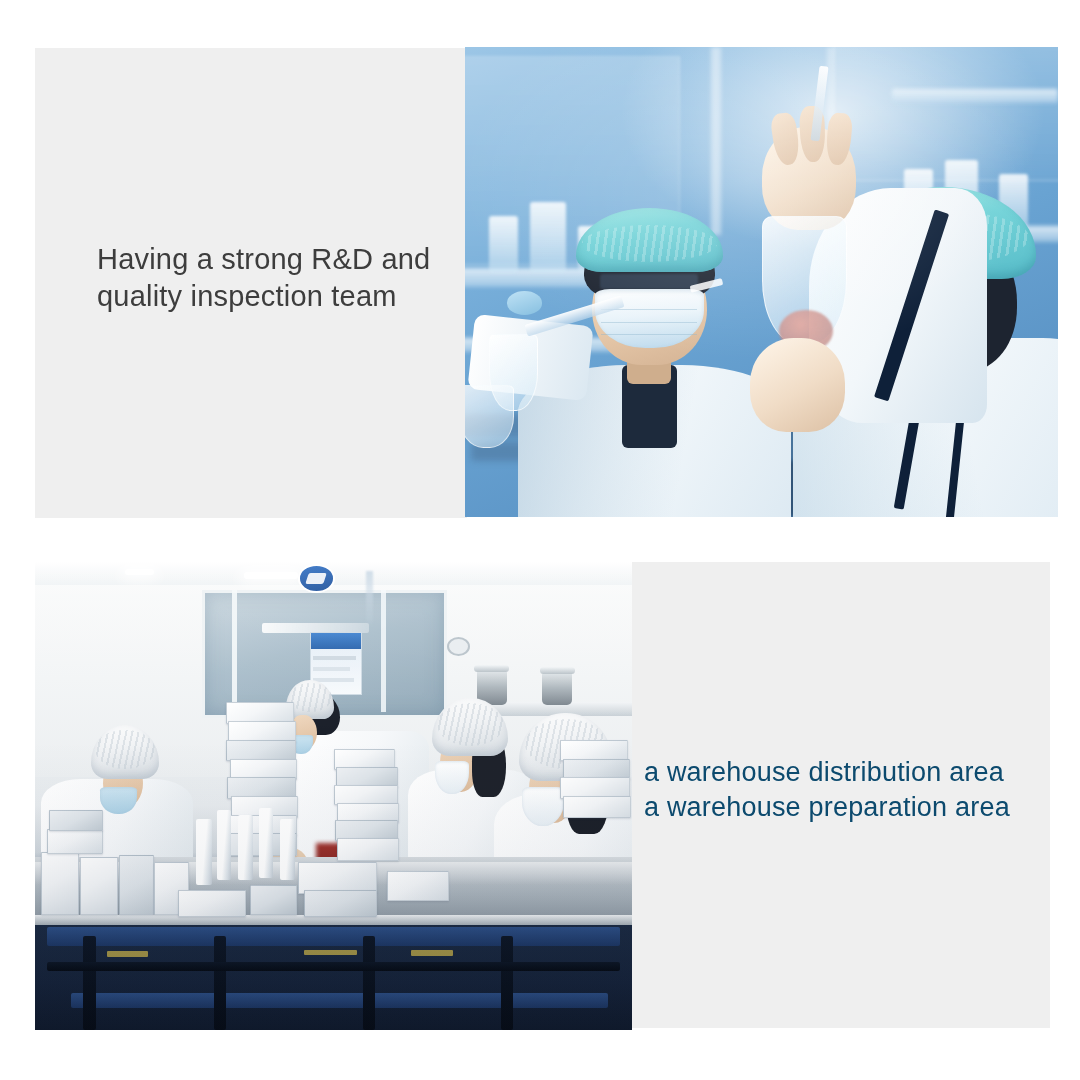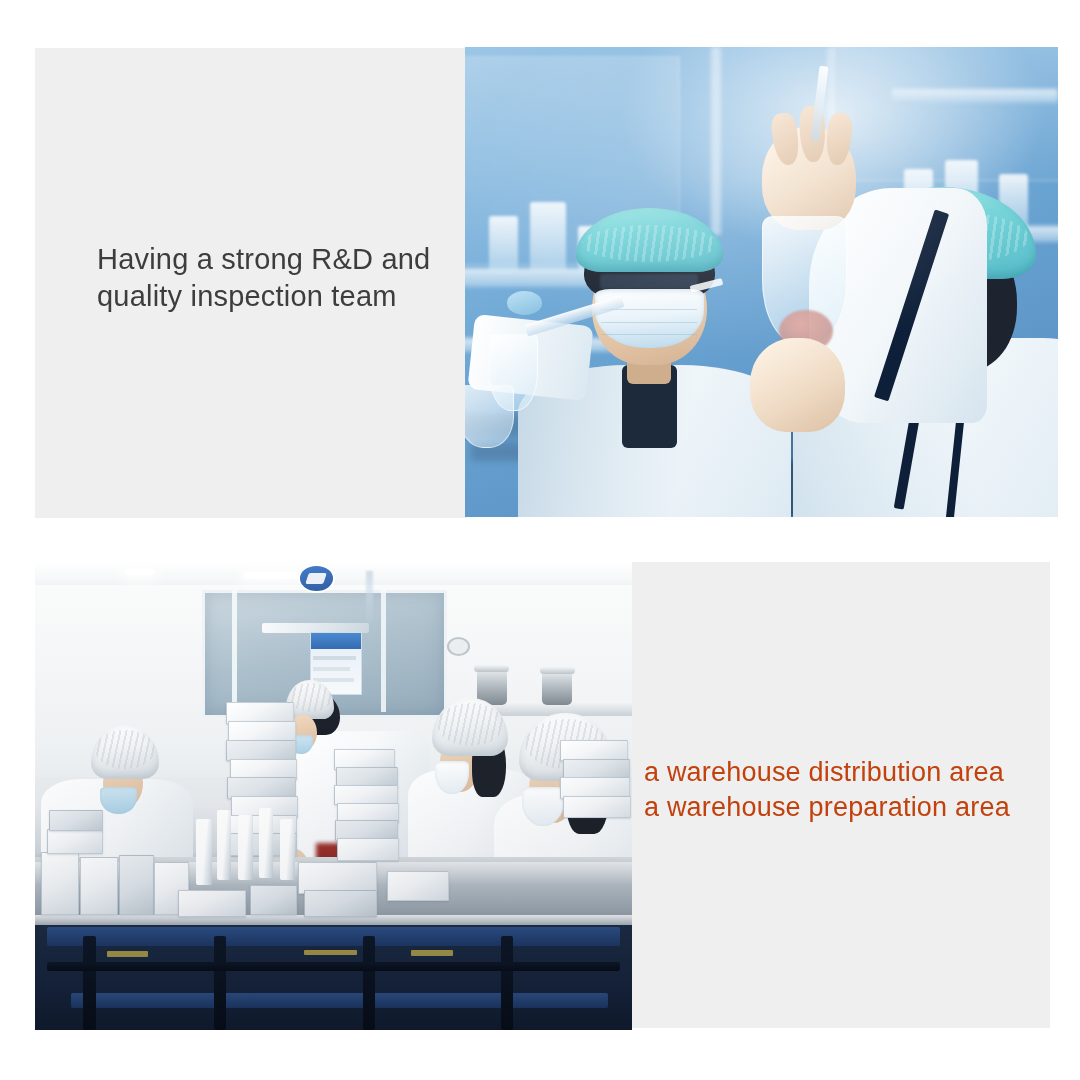--- a/index.html
+++ b/index.html
@@ -77,21 +77,21 @@
     height: 466px;
     background: #efefef;
   }
   .bottom-caption {
     position: absolute;
     left: 644px;
     top: 215px;
     width: 410px;
     font-size: 27px;
     line-height: 35px;
-    color: #c2410c;
+    color: #0c4a6e;
     letter-spacing: 0.2px;
     font-weight: 400;
     white-space: pre-line;
   }
   .bottom-photo {
     position: absolute;
     left: 35px;
     top: 22px;
     width: 597px;
     height: 468px;

